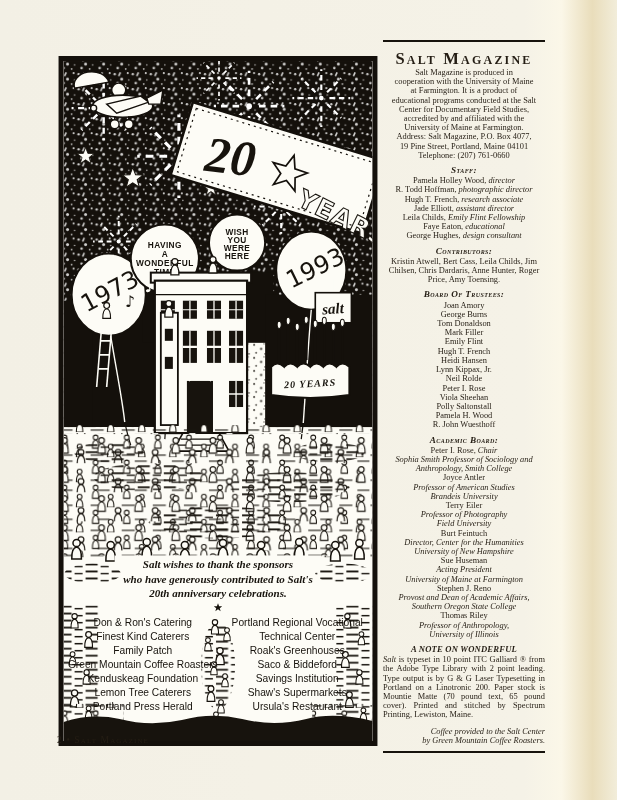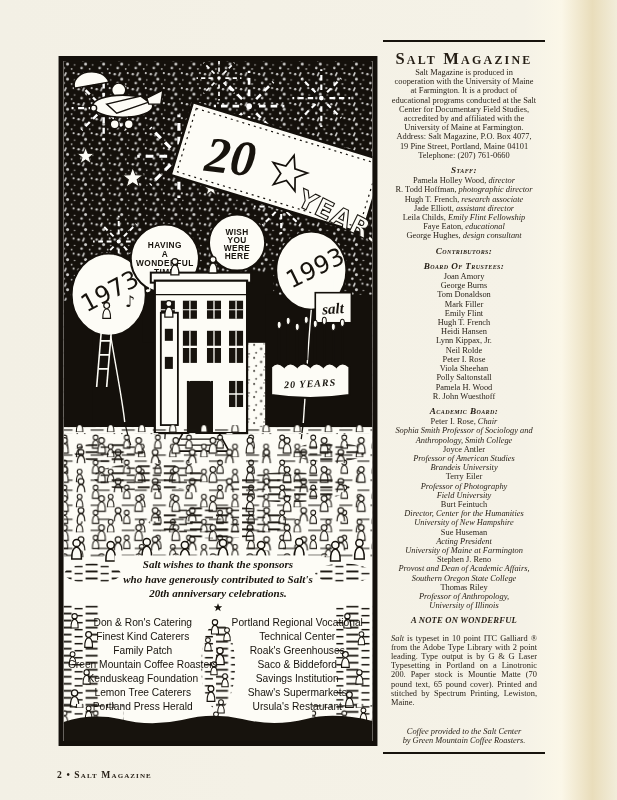--- a/index.html
+++ b/index.html
@@ -11,24 +11,24 @@
   
   .col{position:absolute;left:383px;top:40px;width:162px;text-align:center;
        font-size:8.4px;line-height:9.2px;}
   .rule{border-top:2px solid #17130d;}
   .rule.b{margin-top:6px;}
   h1{margin:8px 0 0;font-size:16.5px;line-height:18px;font-variant:small-caps;
      letter-spacing:2.2px;font-weight:600;}
   .h{font-variant:small-caps;font-weight:700;font-size:9.2px;letter-spacing:.4px;margin:6px 0 1px;font-style:italic;}
   .h.caps{font-variant:normal;font-weight:600;font-size:8.6px;letter-spacing:.2px;}
   .it{font-style:italic;}
-  .just{text-align:justify;margin:8px;}
-  .coffee{margin-top:20px;}
-  .footer{position:absolute;left:57px;top:769px;font-size:9.6px;font-variant:small-caps;
-          letter-spacing:1.1px;font-weight:700;}
+  .just{text-align:justify;margin:0;}
+  .coffee{margin-top:7px;text-align:right;}
+  .footer{position:absolute;left:57px;top:734px;font-size:9.6px;font-variant:small-caps;
+          letter-spacing:1.1px;font-weight:400;}
   
   .sp{font:10.2px "Liberation Sans",sans-serif;fill:#17130d;text-anchor:middle;}
   .bl{font:700 8.3px "Liberation Sans",sans-serif;fill:#17130d;text-anchor:middle;letter-spacing:.4px;}
   .thx{font:italic 600 11px "Liberation Serif",serif;fill:#17130d;text-anchor:middle;}
   .yr{font:24px "DejaVu Sans",sans-serif;fill:#17130d;}
   .b20{font:italic 700 50px "Liberation Serif",serif;fill:#17130d;}
   .byr{font:700 25px "DejaVu Sans",sans-serif;fill:#fdfcf6;stroke:#17130d;stroke-width:1.1px;letter-spacing:1px;}
   .cak{font:italic 700 10px "Liberation Serif",serif;fill:#17130d;text-anchor:middle;letter-spacing:1px;}
   .sgn{font:italic 700 15px "Liberation Serif",serif;fill:#17130d;text-anchor:middle;}
   .note{font:16px "DejaVu Sans",sans-serif;fill:#17130d;}
@@ -366,20 +366,21 @@
     <div>
         <div><span>Pamela Holley Wood, </span><span class="it">director</span></div>
         <div><span>R. Todd Hoffman, </span><span class="it">photographic director</span></div>
         <div><span>Hugh T. French, </span><span class="it">research associate</span></div>
         <div><span>Jade Elliott, </span><span class="it">assistant director</span></div>
         <div><span>Leila Childs, </span><span class="it">Emily Flint Fellowship</span></div>
         <div><span>Faye Eaton, </span><span class="it">educational</span></div>
         <div><span>George Hughes, </span><span class="it">design consultant</span></div>
       </div>
     <div class="h">Contributors:</div>
+    <div>Kristin Atwell, Bert Cass, Leila Childs, Jim Chilsen, Chris Dardaris, Anne Hunter, Roger Price, Amy Toensing.</div>
     <div class="h">Board Of Trustees:</div>
     <div>
         <div>Joan Amory</div>
         <div>George Burns</div>
         <div>Tom Donaldson</div>
         <div>Mark Filler</div>
         <div>Emily Flint</div>
         <div>Hugh T. French</div>
         <div>Heidi Hansen</div>
         <div>Lynn Kippax, Jr.</div>

